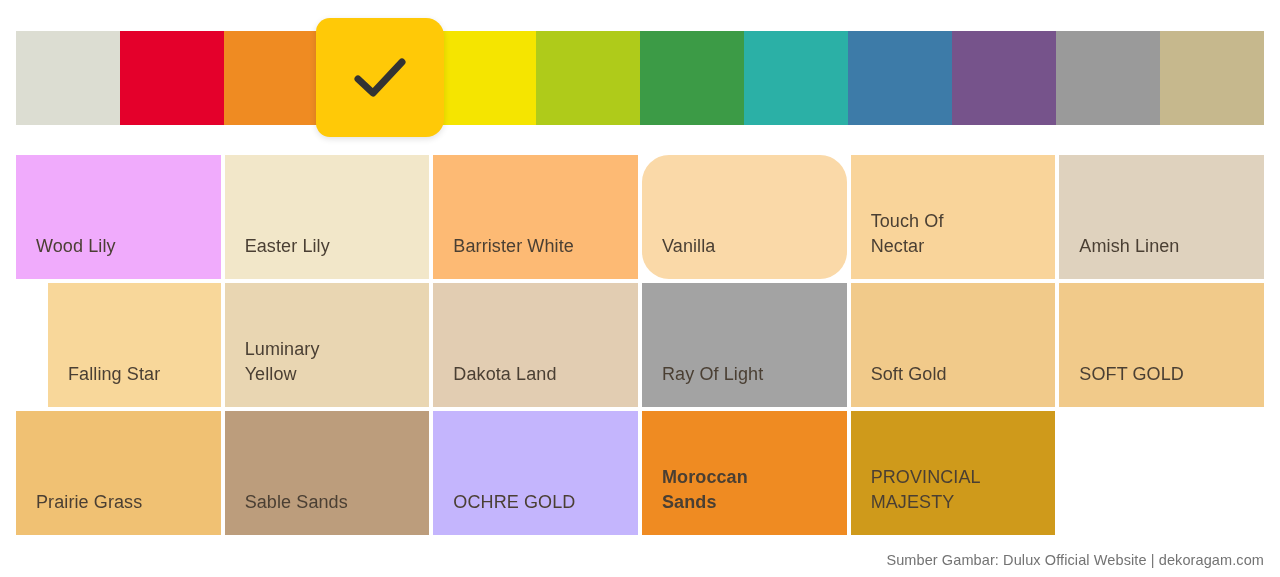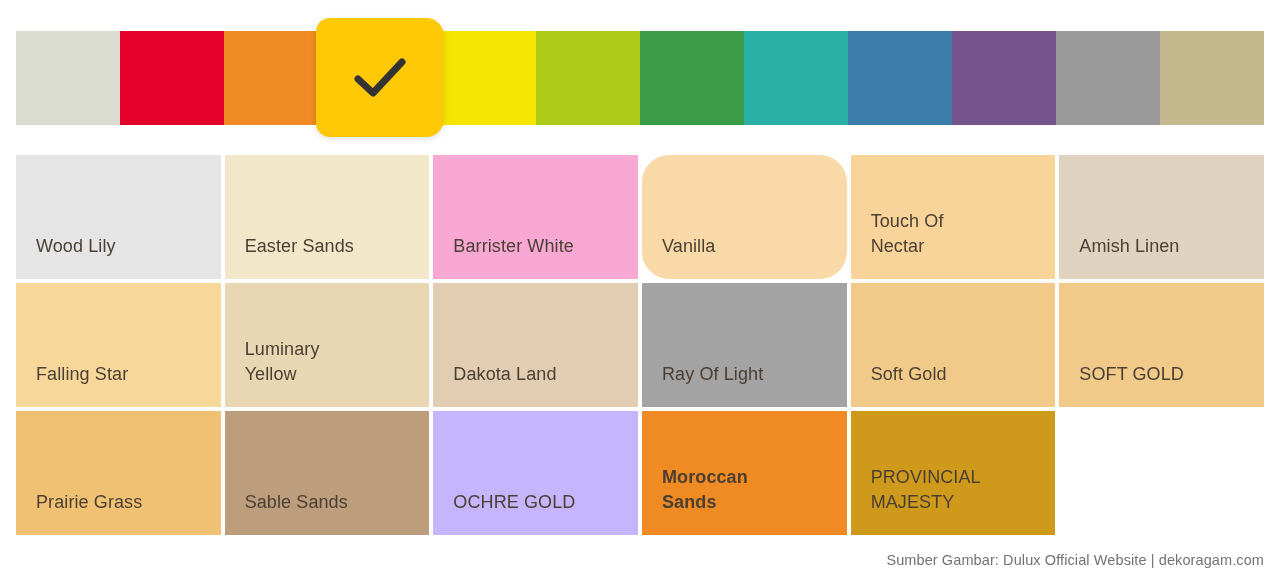--- a/index.html
+++ b/index.html
@@ -101,40 +101,40 @@
 
 <div id="selected-tab" style="background: rgb(255, 201, 7);">
   <span>
     <svg width="56" height="44" viewBox="0 0 56 44" aria-hidden="true">
       <path d="M6 23 L21 37 L50 6" fill="none" stroke="#333333" stroke-width="7" stroke-linecap="round" stroke-linejoin="round"></path>
     </svg>
   </span>
 </div>
 
 <div id="swatch-grid">
-    <div class="swatch" style="background: #e5e5e5; text-align: center;">
+    <div class="swatch" style="background: #f0abfc; text-align: center;">
       <span class="swatch-label">Wood Lily</span>
     </div>
     <div class="swatch" style="background: rgb(242, 231, 201);">
-      <span class="swatch-label">Easter Sands</span>
+      <span class="swatch-label">Easter Lily</span>
     </div>
-    <div class="swatch" style="background: #f9a8d4;">
+    <div class="swatch" style="background: #fdba74;">
       <span class="swatch-label">Barrister White</span>
     </div>
     <div class="swatch" style="background: rgb(250, 217, 168); border-radius: 27px;">
       <span class="swatch-label">Vanilla</span>
     </div>
     <div class="swatch" style="background: rgb(249, 212, 154);">
       <span class="swatch-label">Touch Of
 Nectar</span>
     </div>
     <div class="swatch" style="background: rgb(223, 210, 190);">
       <span class="swatch-label">Amish Linen</span>
     </div>
-    <div class="swatch" style="background: rgb(248, 215, 154);">
+    <div class="swatch" style="background: rgb(248, 215, 154); margin-left: 32px;">
       <span class="swatch-label">Falling Star</span>
     </div>
     <div class="swatch" style="background: rgb(233, 214, 178);">
       <span class="swatch-label">Luminary
 Yellow</span>
     </div>
     <div class="swatch" style="background: rgb(226, 205, 178);">
       <span class="swatch-label">Dakota Land</span>
     </div>
     <div class="swatch" style="background: #a3a3a3;">

